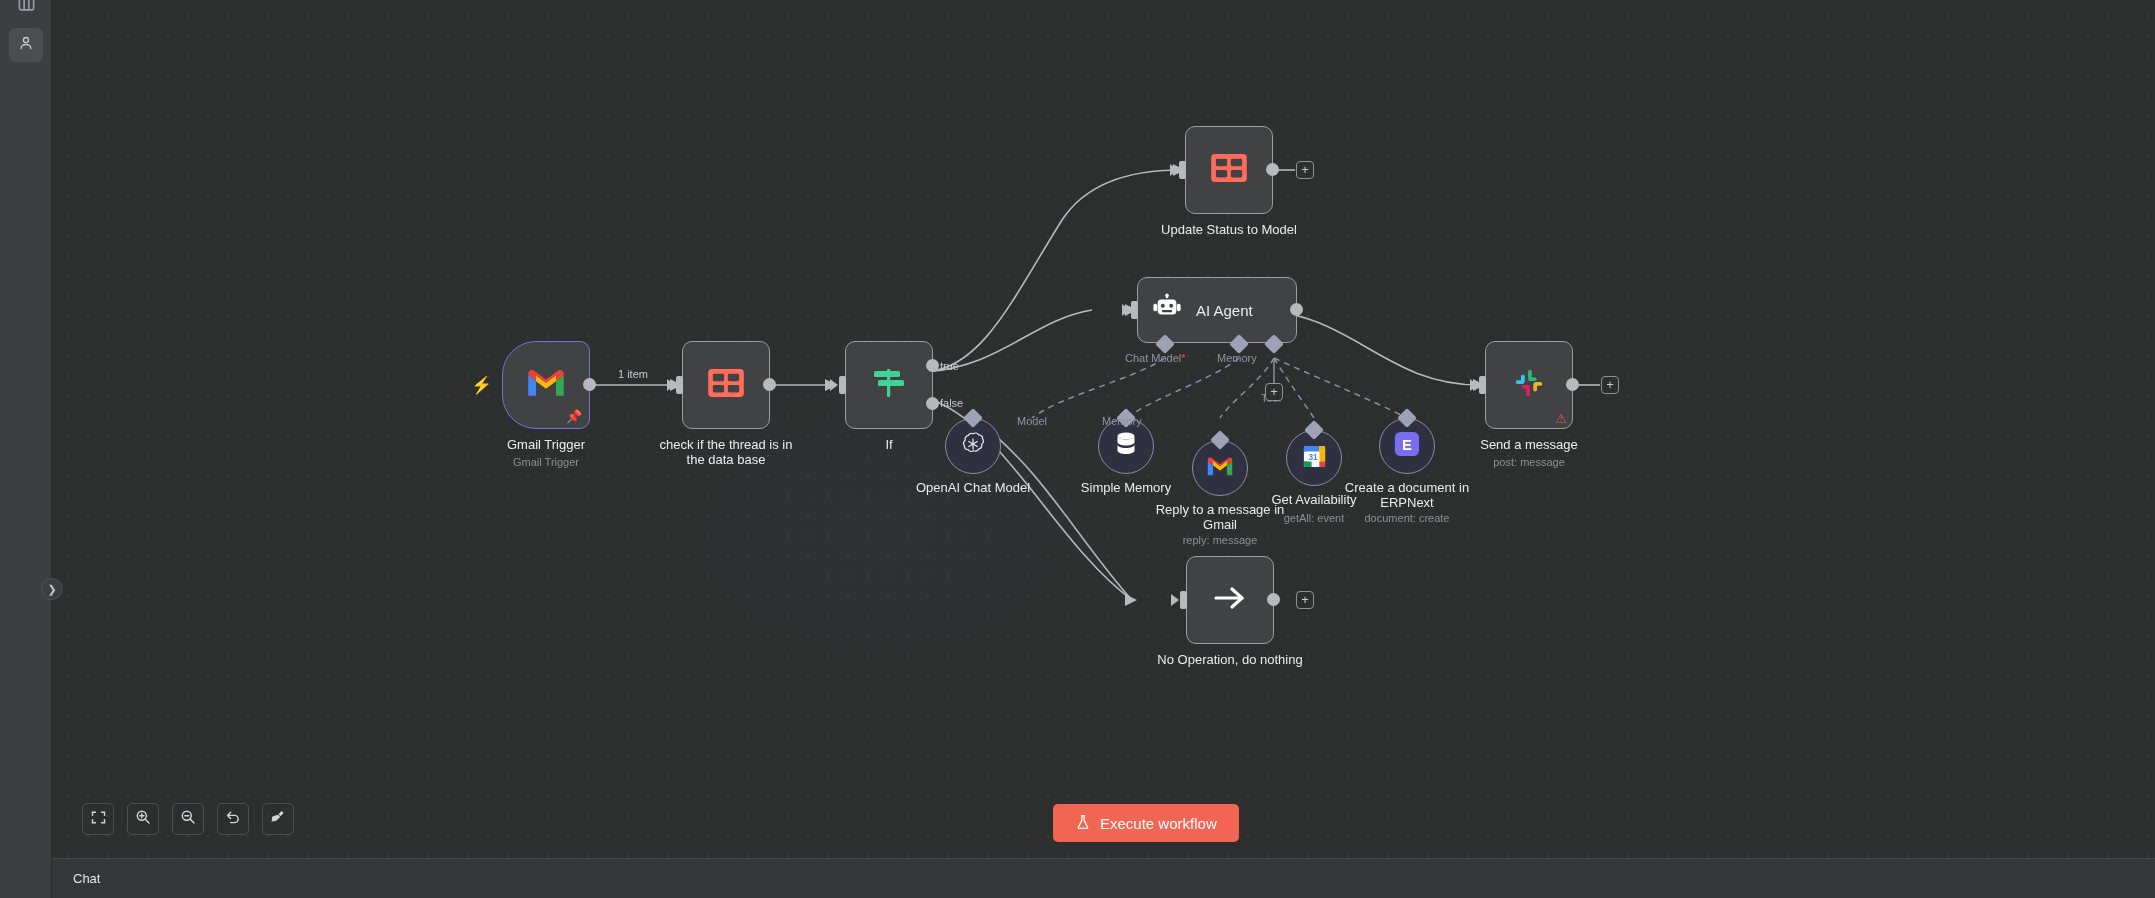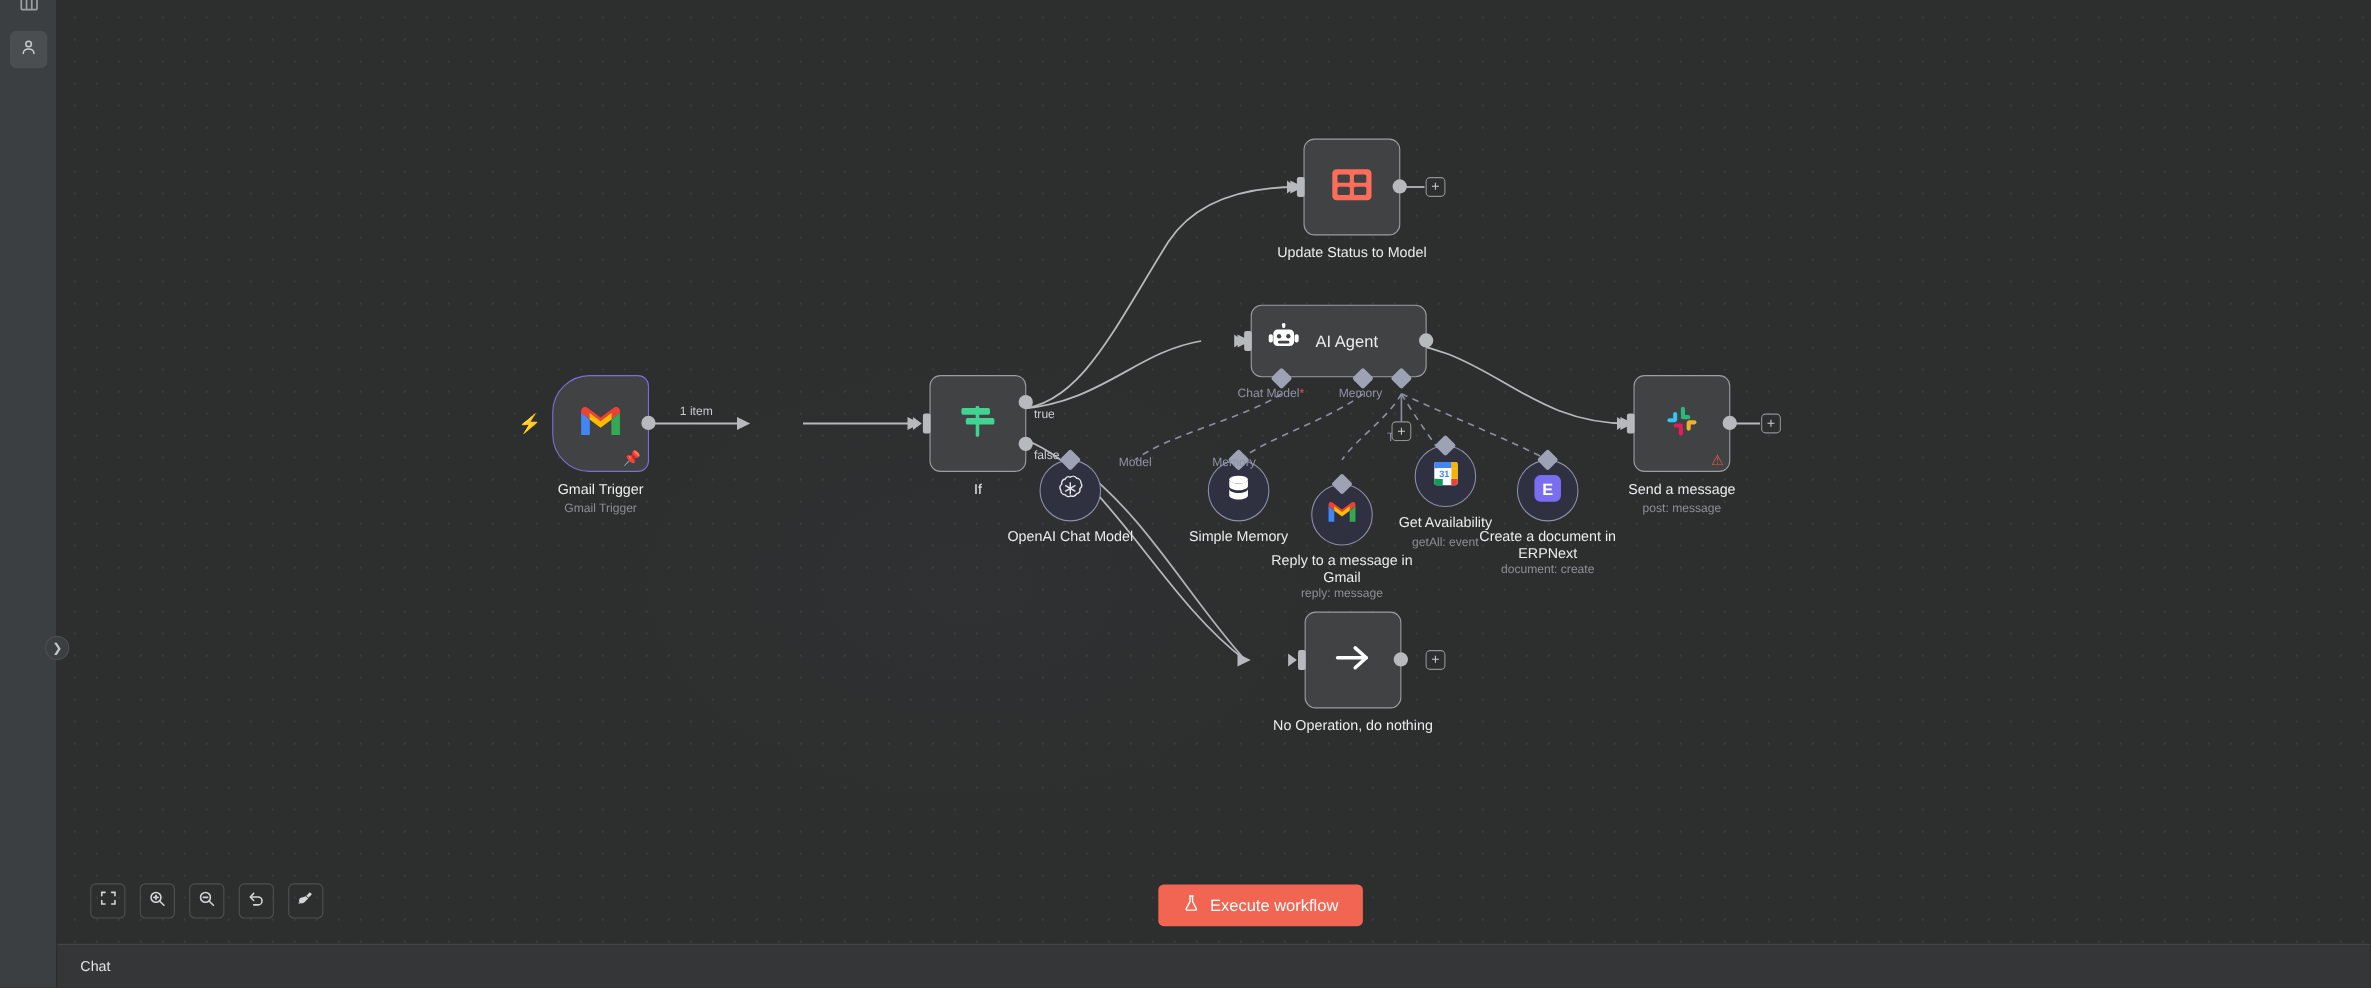--- a/index.html
+++ b/index.html
@@ -129,21 +129,20 @@
     background: #b6babd;
   }
   .port-out.p1 { top: 28%; }
   .port-out.p2 { top: 72%; }
   .port-label {
     position: absolute;
     left: 14px; top: 50%;
     transform: translateY(-50%);
     font-size: 11px; color: #c7cbce;
     white-space: nowrap;
-    margin-top: 11px;
   }
 
   .plus-btn {
     position: absolute;
     width: 18px; height: 18px;
     border: 1px solid #8d9295;
     border-radius: 4px;
     color: #c7cbce;
     font-size: 13px;
     line-height: 15px;
@@ -362,20 +361,36 @@
         </span>
         <span class="pin">📌</span>
         <div class="port-out"></div>
       </div>
       <div class="node-caption" style="top:96px;">Gmail Trigger</div>
       <div class="node-sub" style="top:114px;">Gmail Trigger</div>
     </div>
 
     <div class="edge-label" style="left:562px; top:368px;">1 item</div>
 
+    <div class="node" style="left:630px; top:341px;">
+      <div class="node-box">
+        <div class="port-in"></div>
+        <span>
+          <svg width="38" height="30" viewBox="0 0 40 32">
+            <rect x="1" y="1" width="38" height="30" rx="4" fill="#ff6d5a"></rect>
+            <rect x="6" y="6" width="12" height="8" rx="1.5" fill="#414243"></rect>
+            <rect x="22" y="6" width="12" height="8" rx="1.5" fill="#414243"></rect>
+            <rect x="6" y="18" width="12" height="8" rx="1.5" fill="#414243"></rect>
+            <rect x="22" y="18" width="12" height="8" rx="1.5" fill="#414243"></rect>
+          </svg>
+        </span>
+        <div class="port-out"></div>
+      </div>
+      <div class="node-caption wrap" style="top:96px;">check if the thread is in the data base</div>
+    </div>
 
     <div class="node" style="left:793px; top:341px;">
       <div class="node-box">
         <div class="port-in"></div>
         <span>
           <svg width="40" height="34" viewBox="0 0 40 34">
             <rect x="5" y="5" width="26" height="6" rx="1.5" fill="#42d392"></rect>
             <rect x="9" y="14" width="26" height="6" rx="1.5" fill="#42d392"></rect>
             <rect x="18" y="3" width="3.2" height="28" rx="1" fill="#42d392"></rect>
           </svg>
@@ -515,21 +530,21 @@
             <path d="M3 9v24h9V16z" fill="#4285F4"></path>
             <path d="M36 16v17h9V9z" fill="#34A853"></path>
             <path d="M12 16l12 9 12-9v-7L24 18 12 9z" fill="#FBBC04"></path>
           </svg>
         </span>
       </div>
       <div class="node-caption wrap" style="top:62px; width:150px;">Reply to a message in Gmail</div>
       <div class="node-sub" style="top:93px;">reply: message</div>
     </div>
 
-    <div class="subnode" style="left:1234px; top:405px;">
+    <div class="subnode" style="left:1234px; top:430px;">
       <div class="sub-circle">
         <div class="diamond"></div>
         <span>
           <svg width="27" height="27" viewBox="0 0 28 28">
             <rect x="3" y="3" width="22" height="22" rx="2" fill="#ffffff"></rect>
             <path d="M3 19h8v6H5a2 2 0 0 1-2-2z" fill="#0F9D58"></path>
             <path d="M19 3h4a2 2 0 0 1 2 2v4h-6z" fill="#F4B400"></path>
             <path d="M19 19h6v4a2 2 0 0 1-2 2h-4z" fill="#EA4335"></path>
             <path d="M19 9h6v10h-6z" fill="#F4B400"></path>
             <path d="M3 5a2 2 0 0 1 2-2h14v6H3z" fill="#4285F4"></path>

